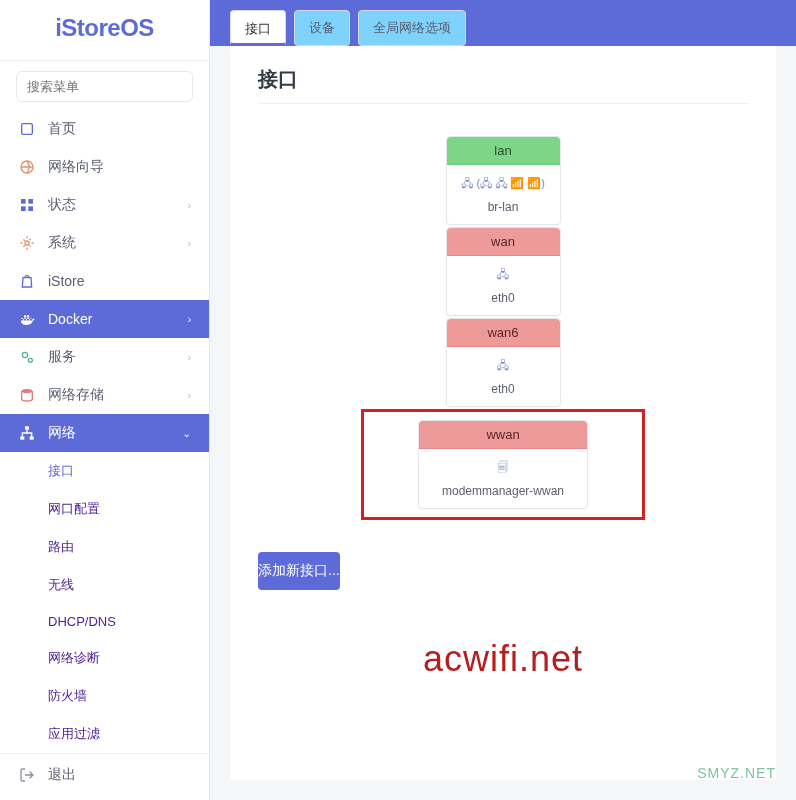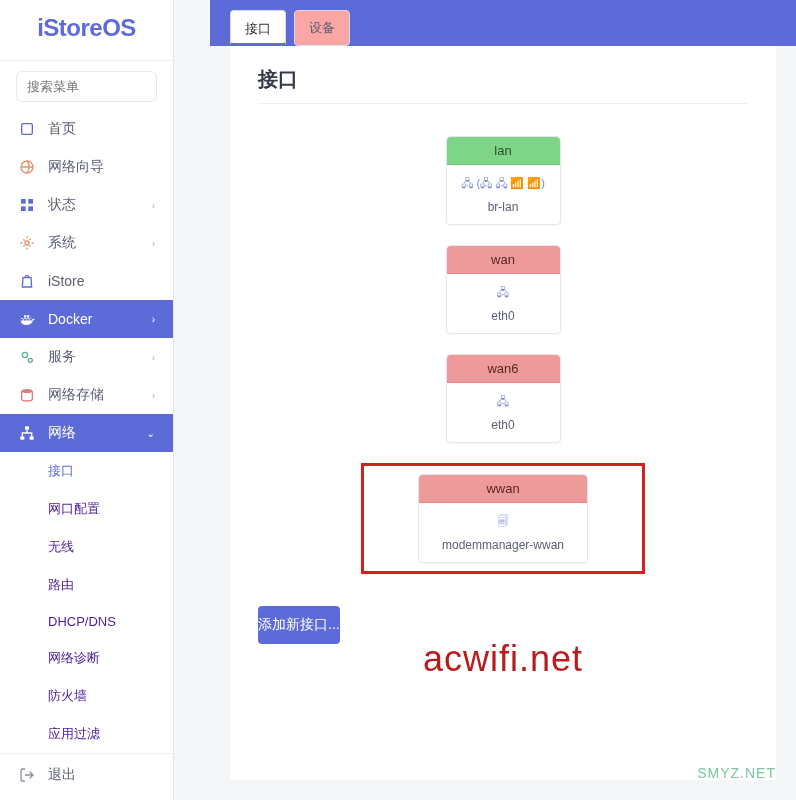--- a/index.html
+++ b/index.html
@@ -1,42 +1,42 @@
 <!DOCTYPE html>
 <html><head>
 <meta charset="utf-8">
 <style>
 * { box-sizing: border-box; margin: 0; padding: 0; }
 body { font-family: -apple-system, BlinkMacSystemFont, "Segoe UI", Arial, sans-serif; font-size: 14px; color: #5a5e70; background: #f5f6f8; width: 796px; height: 800px; overflow: hidden; position: relative; }
-.sidebar { position: absolute; left: 0; top: 0; width: 174px; height: 100%; background: #fff; border-right: 1px solid #e5e7ef; display: flex; flex-direction: column; }
+.sidebar { position: absolute; left: 0; top: 0; width: 210px; height: 100%; background: #fff; border-right: 1px solid #e5e7ef; display: flex; flex-direction: column; }
 .logo-area { padding: 14px 0 18px; text-align: center; border-bottom: 1px solid #eef0f5; }
 .logo-text { font-size: 24px; font-weight: 700; color: #5d6bd8; letter-spacing: -0.5px; }
 .search-wrap { padding: 10px 16px 8px; }
 .search-input { width: 100%; border: 1px solid #e5e7ef; border-radius: 6px; padding: 7px 10px; font-size: 13px; color: #8a8e9b; background: #fff; }
 .nav { flex: 1; overflow-y: auto; }
 .nav-item { display: flex; align-items: center; padding: 10px 18px; cursor: pointer; color: #5a5e70; font-size: 14px; position: relative; }
 .nav-item.active { background: #5d6bd8; color: #fff; }
 .nav-item.active-parent { background: #5d6bd8; color: #fff; }
 .nav-icon { width: 18px; height: 18px; margin-right: 12px; flex-shrink: 0; display: inline-flex; align-items: center; justify-content: center; }
 .nav-label { flex: 1; white-space: nowrap; }
 .nav-chevron { font-size: 10px; color: #b2b5c4; }
 .nav-item.active .nav-chevron, .nav-item.active-parent .nav-chevron { color: #fff; }
 .sub-nav { background: #fff; }
 .sub-item { padding: 10px 18px 10px 48px; font-size: 13px; color: #4c1d95; cursor: pointer; }
 .sub-item.active { color: #5d6bd8; font-weight: 500; }
 .logout-item { padding: 12px 18px; display: flex; align-items: center; color: #5a5e70; cursor: pointer; border-top: 1px solid #eef0f5; }
 
 .main { position: absolute; left: 210px; top: 0; right: 0; height: 100%; display: flex; flex-direction: column; }
 .tabs-row { padding: 10px 20px 0; background: #5d6bd8; display: flex; gap: 8px; }
-.tab-btn { background: #fca5a5; border: 1px solid #d8dbe6; border-radius: 4px; padding: 8px 14px; font-size: 13px; color: #5a5e70; cursor: pointer; }
+.tab-btn { background: #7dd3fc; border: 1px solid #d8dbe6; border-radius: 4px; padding: 8px 14px; font-size: 13px; color: #5a5e70; cursor: pointer; }
 .tab-btn.active { background: #fff; border-bottom: 3px solid #5d6bd8; color: #333; padding-bottom: 5px; }
 .content { flex: 1; background: #fff; margin: 0 20px 20px; border-radius: 2px; padding: 20px 28px; overflow-y: auto; position: relative; }
 .page-title { font-size: 20px; font-weight: 600; color: #333a48; margin-bottom: 12px; padding-bottom: 10px; border-bottom: 1px solid #eef0f5; }
 
-.iface-list { display: flex; flex-direction: column; align-items: center; gap: 20px; padding: 20px 0; }
+.iface-list { display: flex; flex-direction: column; align-items: center; gap: 2px; padding: 20px 0; }
 .iface-card { width: 115px; border: 1px solid #e5e7ef; border-radius: 4px; background: #fff; text-align: center; box-shadow: 0 1px 2px rgba(0,0,0,0.04); }
 .iface-card.wide { width: 170px; }
 .iface-head { padding: 6px 0; font-size: 13px; border-radius: 4px 4px 0 0; }
 .iface-head.green { background: #7ed487; border-bottom: 1px solid #6cc977; color: #2a4e2d; }
 .iface-head.red { background: #ee9a9a; border-bottom: 1px solid #e68686; color: #5c2626; }
 .iface-body { padding: 10px 6px; font-size: 12px; color: #6c7084; }
 .iface-icons { margin-bottom: 6px; font-size: 11px; color: #7b88c9; }
 .iface-device { font-size: 12px; color: #5a5e70; }
 
 .wwan-highlight { border: 3px solid #d32020; padding: 8px 54px; }
@@ -160,22 +160,22 @@
             <path d="M12 7v5m0 0H5v5m7-5h7v5" stroke="currentColor" stroke-width="2" fill="none"></path>
           </svg>
         </span>
       <span class="nav-label">网络</span>
       <span class="nav-chevron">⌄</span>
     </div>
 
     <div class="sub-nav">
       <div class="sub-item active">接口</div>
       <div class="sub-item">网口配置</div>
+      <div class="sub-item">路由</div>
       <div class="sub-item">无线</div>
-      <div class="sub-item">路由</div>
       <div class="sub-item">DHCP/DNS</div>
       <div class="sub-item">网络诊断</div>
       <div class="sub-item">防火墙</div>
       <div class="sub-item">应用过滤</div>
     </div>
 
     <div class="logout-item">
       <span class="nav-icon ic-gray">
           <svg width="16" height="16" viewBox="0 0 24 24" fill="none" stroke="currentColor" stroke-width="2">
             <path d="M9 21H5a2 2 0 01-2-2V5a2 2 0 012-2h4M16 17l5-5-5-5M21 12H9"></path>
@@ -184,20 +184,21 @@
       <span class="nav-label">退出</span>
     </div>
 
   </nav>
 </aside>
 
 <main class="main">
   <div class="tabs-row">
     <button class="tab-btn active">接口</button>
     <button class="tab-btn">设备</button>
+    <button class="tab-btn">全局网络选项</button>
   </div>
 
   <div class="content">
     <h2 class="page-title">接口</h2>
 
     <div class="iface-list">
 
       <div class="iface-card">
         <div class="iface-head green">lan</div>
         <div class="iface-body">

